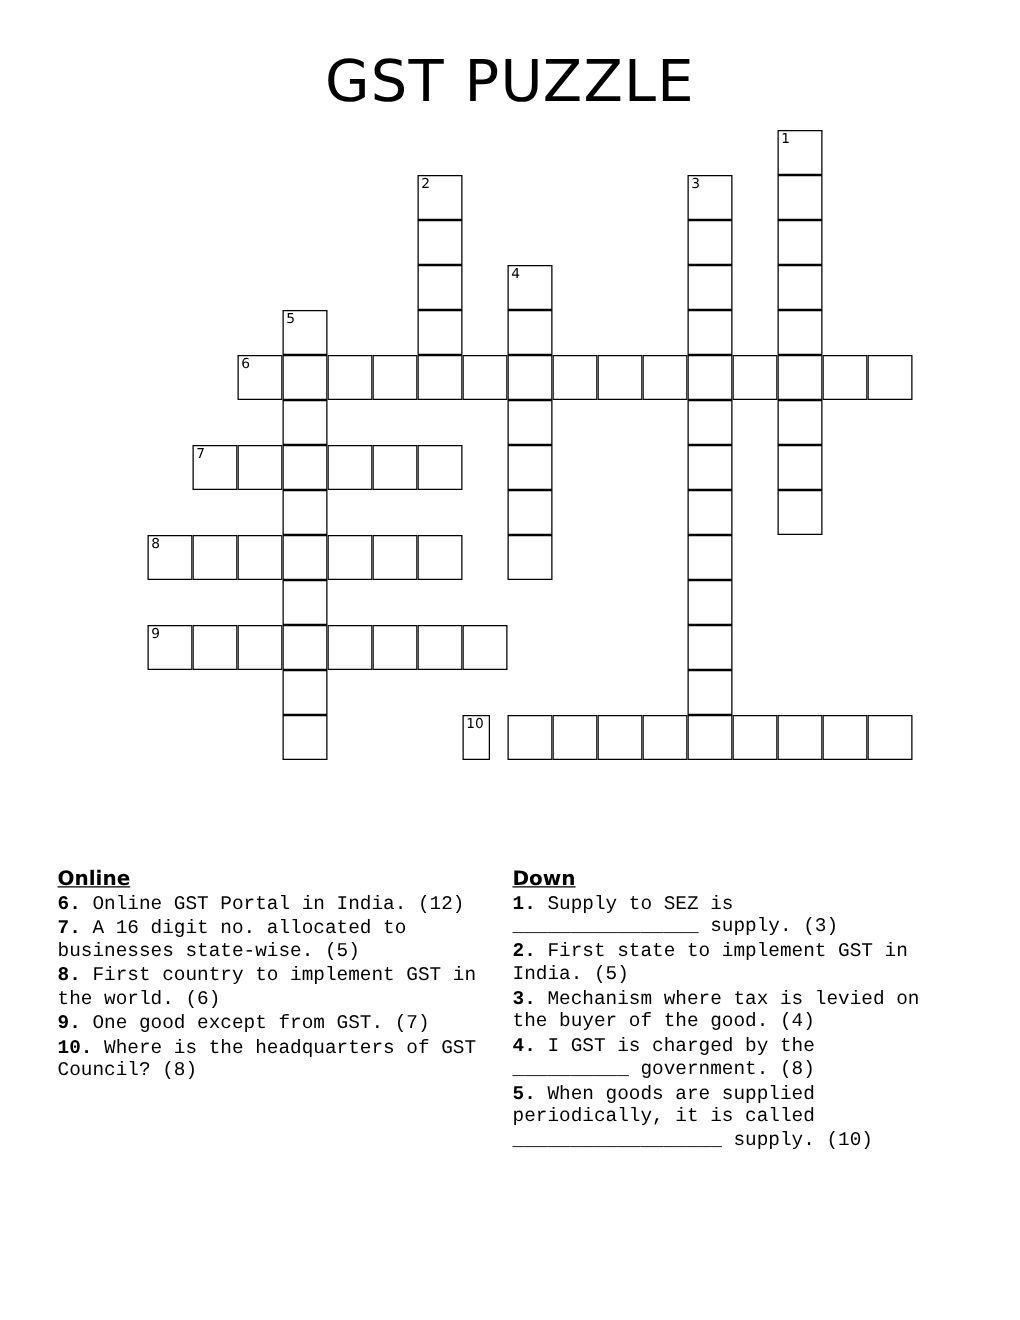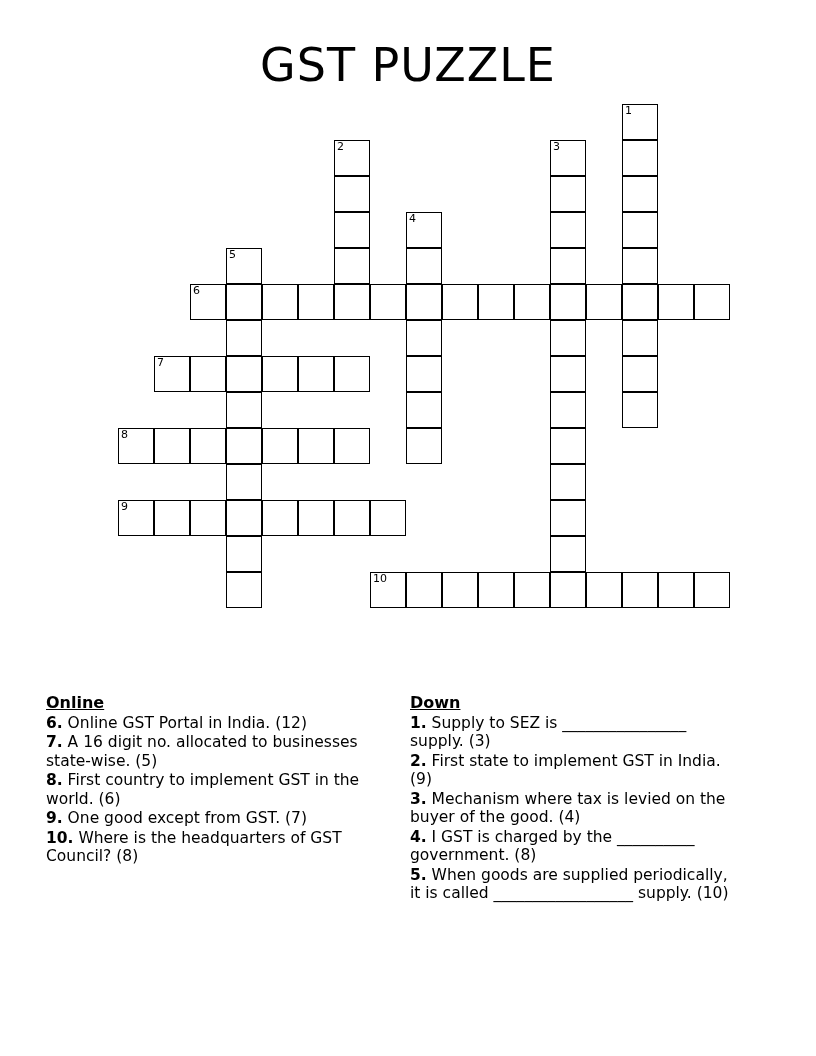--- a/index.html
+++ b/index.html
@@ -59,20 +59,21 @@
   .clue-col.across { left: 46px; width: 335px; }
   .clue-col.down { left: 410px; width: 330px; }
   .clue-head {
     font-weight: bold;
     text-decoration: underline;
     font-size: 16px;
     margin-bottom: 1px;
   }
   .clue {
     margin-bottom: 1px;
+    font-family: Liberation Mono, monospace;
   }
   .clue b { font-weight: bold; }
 </style>
 </head>
 <body>
 
 <h1 id="title">GST PUZZLE</h1>
 
 <div id="grid-wrap">
     <div class="cell" style="left: 622px; top: 0px; width: 36px; height: 36px;">
@@ -158,21 +159,21 @@
     <div class="cell" style="left: 334px; top: 324px; width: 36px; height: 36px;"></div>
     <div class="cell" style="left: 118px; top: 396px; width: 36px; height: 36px;">
       <span class="num">9</span>
     </div>
     <div class="cell" style="left: 154px; top: 396px; width: 36px; height: 36px;"></div>
     <div class="cell" style="left: 190px; top: 396px; width: 36px; height: 36px;"></div>
     <div class="cell" style="left: 262px; top: 396px; width: 36px; height: 36px;"></div>
     <div class="cell" style="left: 298px; top: 396px; width: 36px; height: 36px;"></div>
     <div class="cell" style="left: 334px; top: 396px; width: 36px; height: 36px;"></div>
     <div class="cell" style="left: 370px; top: 396px; width: 36px; height: 36px;"></div>
-    <div class="cell" style="left: 370px; top: 468px; width: 36px; height: 36px;">
+    <div class="cell" style="left: 370px; top: 468px; width: 22px; height: 36px;">
       <span class="num">10</span>
     </div>
     <div class="cell" style="left: 406px; top: 468px; width: 36px; height: 36px;"></div>
     <div class="cell" style="left: 442px; top: 468px; width: 36px; height: 36px;"></div>
     <div class="cell" style="left: 478px; top: 468px; width: 36px; height: 36px;"></div>
     <div class="cell" style="left: 514px; top: 468px; width: 36px; height: 36px;"></div>
     <div class="cell" style="left: 586px; top: 468px; width: 36px; height: 36px;"></div>
     <div class="cell" style="left: 622px; top: 468px; width: 36px; height: 36px;"></div>
     <div class="cell" style="left: 658px; top: 468px; width: 36px; height: 36px;"></div>
     <div class="cell" style="left: 694px; top: 468px; width: 36px; height: 36px;"></div>
@@ -186,19 +187,19 @@
         <div class="clue"><b>7.</b><span> A 16 digit no. allocated to businesses state-wise. (5)</span></div>
         <div class="clue"><b>8.</b><span> First country to implement GST in the world. (6)</span></div>
         <div class="clue"><b>9.</b><span> One good except from GST. (7)</span></div>
         <div class="clue"><b>10.</b><span> Where is the headquarters of GST Council? (8)</span></div>
       </div>
   </div>
   <div class="clue-col down">
     <div class="clue-head">Down</div>
     <div id="down-list">
         <div class="clue"><b>1.</b><span> Supply to SEZ is ________________ supply. (3)</span></div>
-        <div class="clue"><b>2.</b><span> First state to implement GST in India. (9)</span></div>
+        <div class="clue"><b>2.</b><span> First state to implement GST in India. (5)</span></div>
         <div class="clue"><b>3.</b><span> Mechanism where tax is levied on the buyer of the good. (4)</span></div>
         <div class="clue"><b>4.</b><span> I GST is charged by the __________ government. (8)</span></div>
         <div class="clue"><b>5.</b><span> When goods are supplied periodically, it is called __________________ supply. (10)</span></div>
       </div>
   </div>
 </div>
 
 </body></html>

